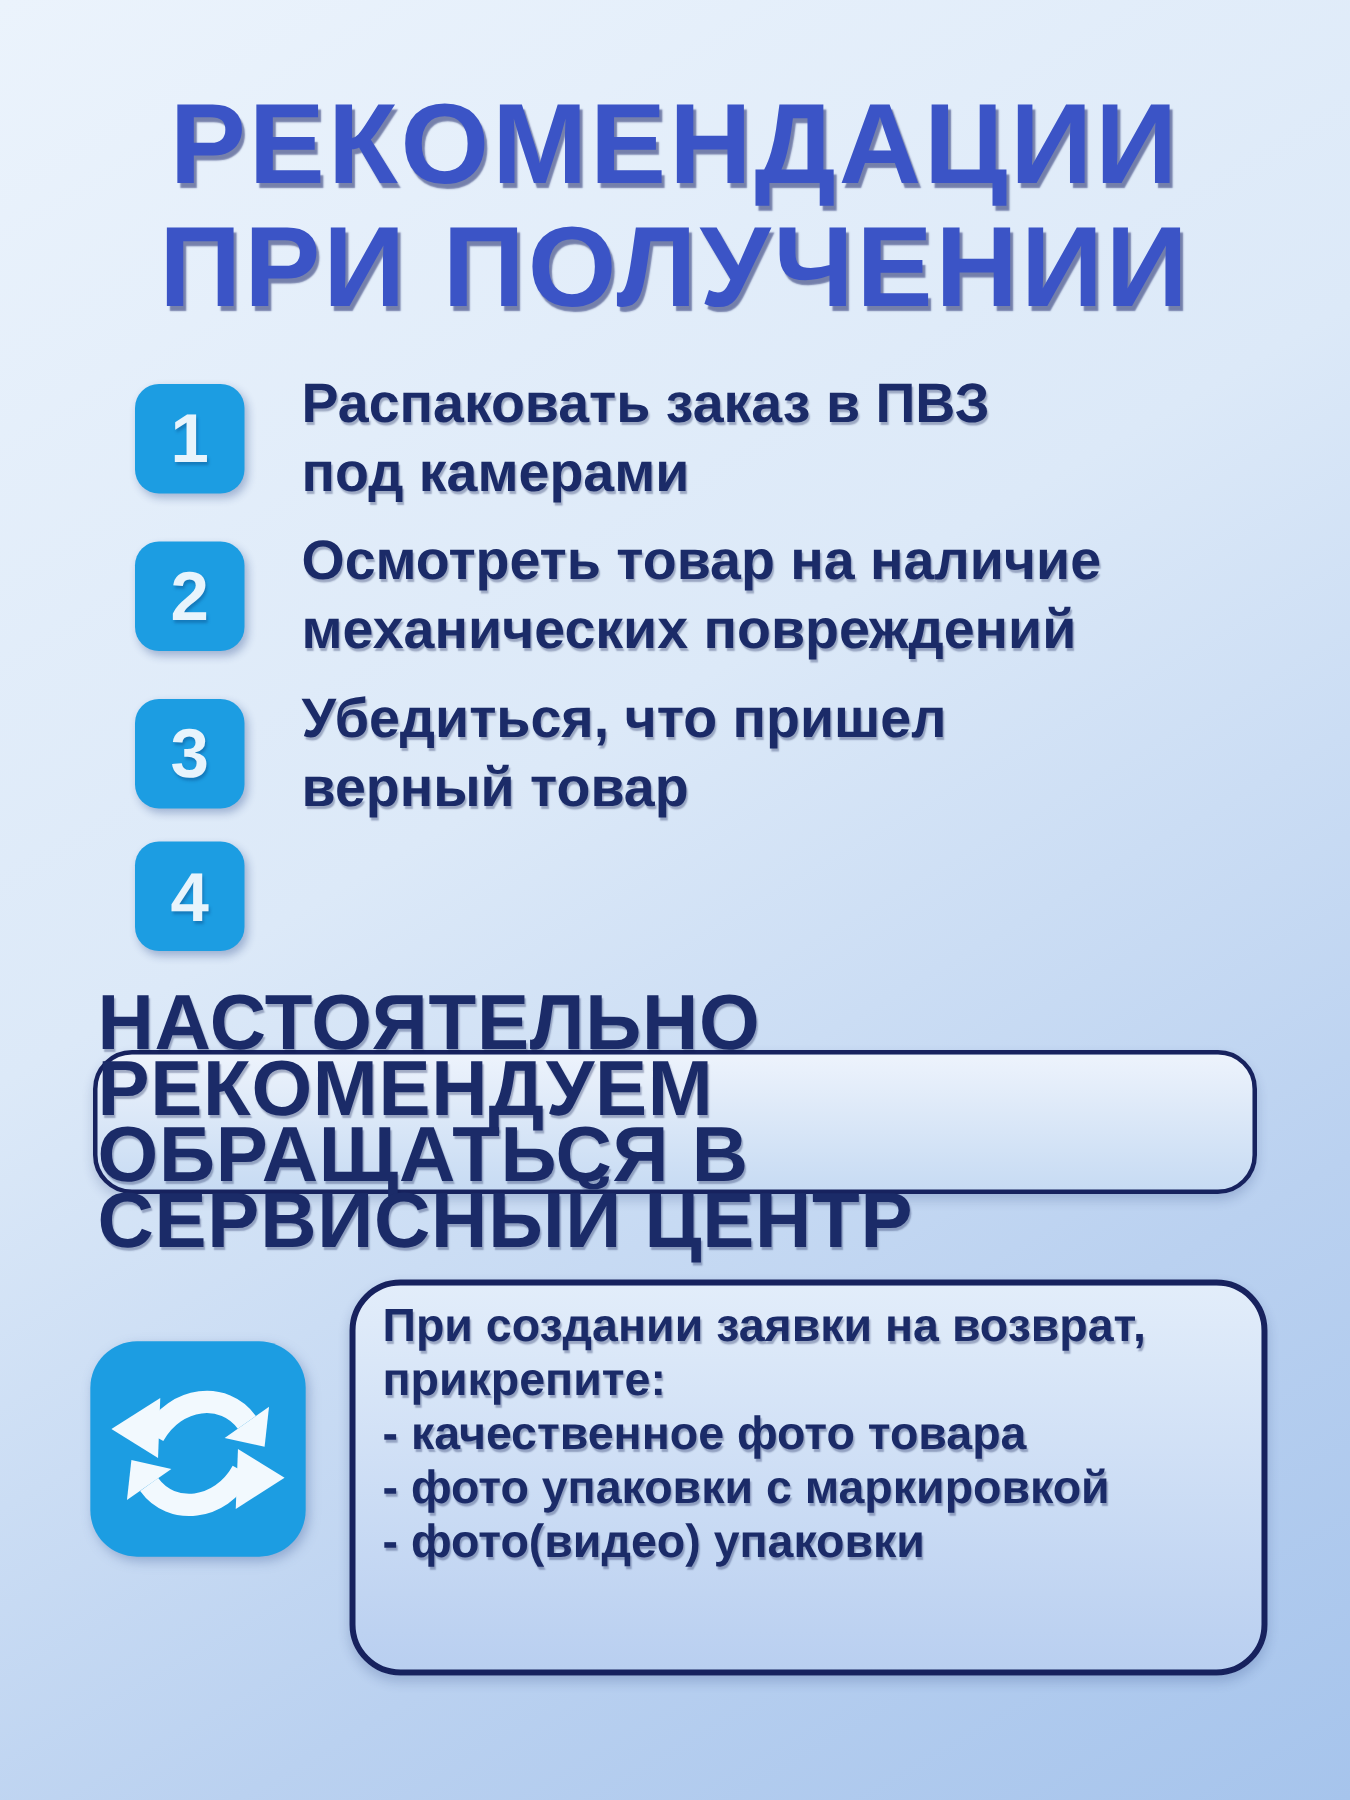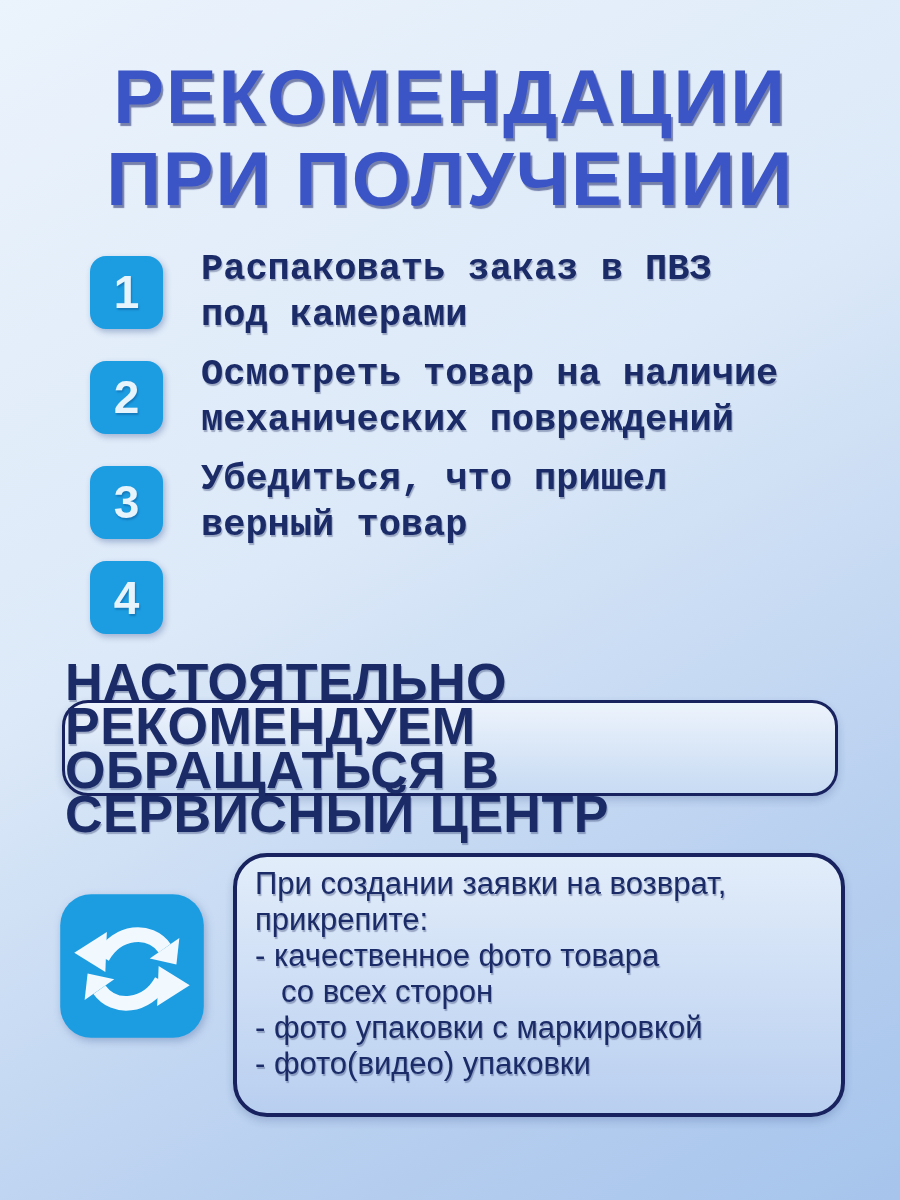--- a/index.html
+++ b/index.html
@@ -28,42 +28,41 @@
     flex:0 0 73px;width:73px;height:73px;margin-right:38px;
     border-radius:16px;background:#1C9DE2;
     display:flex;align-items:center;justify-content:center;
     color:#E8F4FC;font-size:46px;font-weight:700;
     text-shadow:1px 2px 2px rgba(10,70,130,.4);
     box-shadow:2px 3px 6px rgba(25,60,130,.32);
   }
   .step-text{
     font-size:37px;font-weight:700;color:#1B2B68;line-height:46px;
     text-shadow:1px 2px 1px rgba(17,28,80,.32);
-    font-family:Liberation Mono, monospace;
   }
   .banner{
     position:absolute;top:700px;left:62px;width:776px;height:96px;
     box-sizing:border-box;border:3px solid #17225E;border-radius:26px;
     background:linear-gradient(180deg,#EDF3FC 0%,#C7DBF3 100%);
     display:flex;flex-direction:column;align-items:center;justify-content:center;
     font-size:52px;font-weight:700;color:#1B2B68;line-height:44px;
     letter-spacing:.5px;
     text-shadow:1px 2px 1px rgba(17,28,80,.32);
     box-shadow:0 4px 8px rgba(20,45,110,.2);
   }
   .exchange-icon{
     position:absolute;top:892px;left:58px;width:148px;height:148px;
     filter:drop-shadow(2px 3px 4px rgba(25,60,130,.3));
   }
   .note{
     position:absolute;top:853px;left:233px;width:612px;height:264px;
     box-sizing:border-box;border:4px solid #17225E;border-radius:34px;
     background:linear-gradient(180deg,#E2EDFA 0%,#B9CFF0 100%);
     padding:9px 14px 0 18px;
-    font-size:31px;font-weight:400;color:#1B2B68;line-height:36px;
+    font-size:31px;font-weight:700;color:#1B2B68;line-height:36px;
     text-shadow:1px 2px 1px rgba(17,28,80,.32);
     box-shadow:0 4px 8px rgba(20,45,110,.2);
   }
   .note-line.indent{padding-left:26px;}
 </style>
 </head>
 <body>
 
 <div id="canvas">
 
@@ -125,18 +124,17 @@
           <polygon points="80,49 82,31 62,45"></polygon>
         </g>
       </g>
     </svg>
   </div>
 
   <section class="note">
     <div class="note-line">При создании заявки на возврат,</div>
     <div class="note-line">прикрепите:</div>
     <div class="note-line">- качественное фото товара</div>
-    <div class="note-line indent">со всех сторон</div>
     <div class="note-line">- фото упаковки с маркировкой</div>
     <div class="note-line">- фото(видео) упаковки</div>
   </section>
 
 </div>
 
 </body></html>

